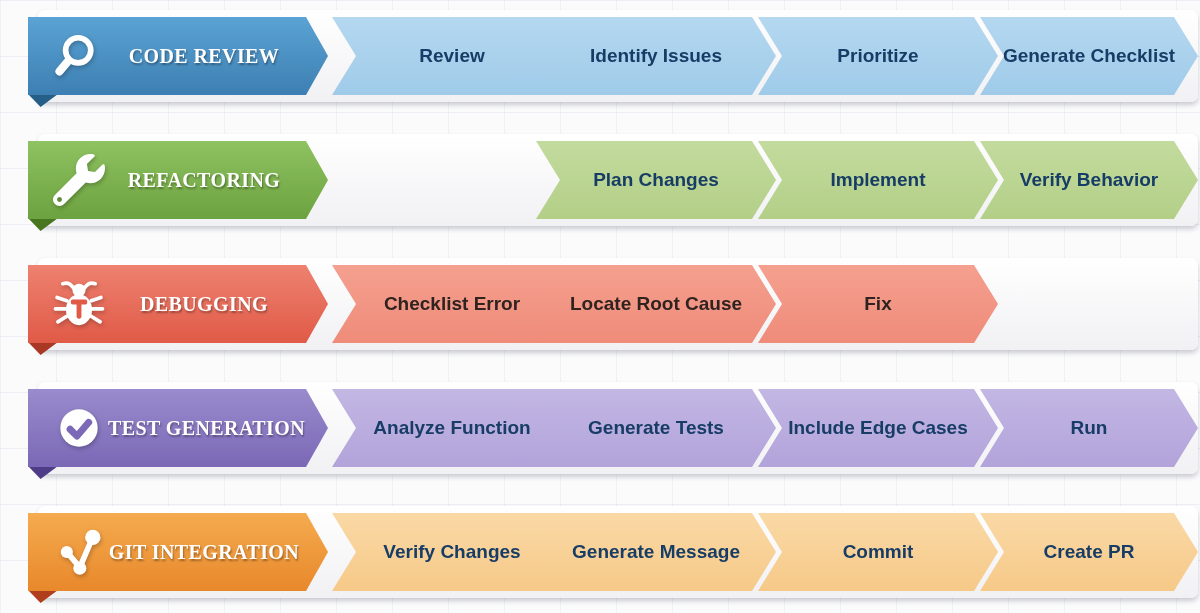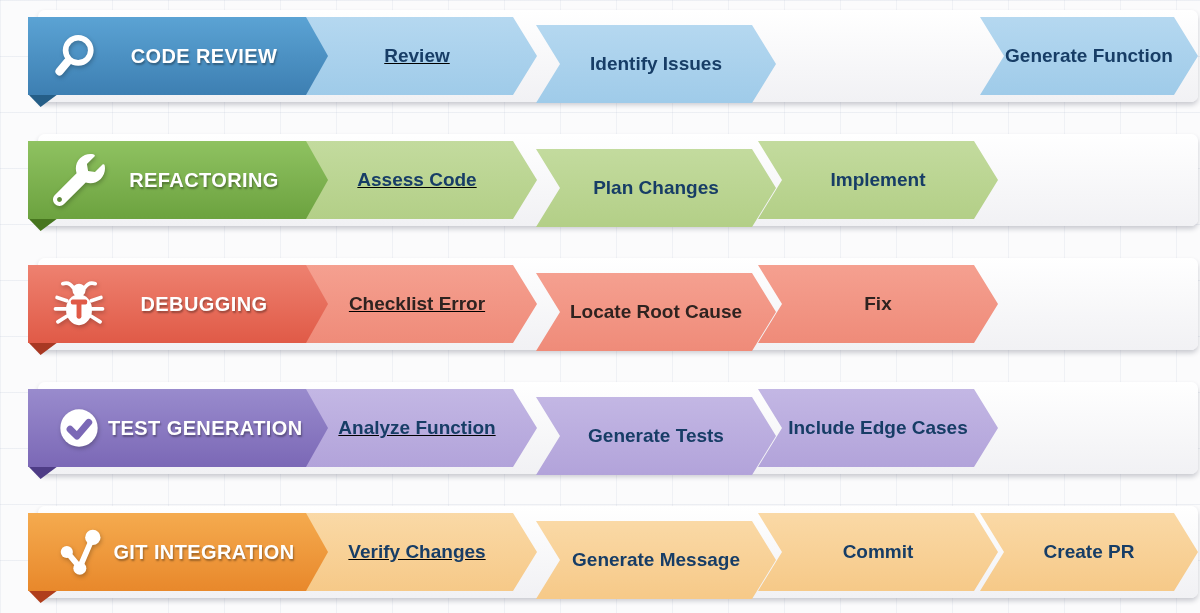--- a/index.html
+++ b/index.html
@@ -29,41 +29,42 @@
     clip-path:polygon(0 0, calc(100% - 22px) 0, 100% 50%, calc(100% - 22px) 100%, 0 100%);
     filter:drop-shadow(0 3px 3px rgba(0,0,0,.30));
   }
   .ribbon .icon{width:58px;margin-left:22px;flex:0 0 auto;display:flex;align-items:center;justify-content:center;}
   .ribbon .icon svg{width:52px;height:52px;display:block;filter:drop-shadow(1px 2px 2px rgba(0,0,0,.25));}
   .ribbon .title{
     flex:1;text-align:center;padding-right:28px;
     color:#ffffff;font-size:20px;font-weight:bold;letter-spacing:.4px;
     text-shadow:1px 2px 2px rgba(0,0,0,.35);
     white-space:nowrap;
+    font-family:Liberation Serif, serif;
   }
   
   .fold{
     position:absolute;left:28px;top:77px;width:30px;height:13px;z-index:2;
     background:var(--fold);
     clip-path:polygon(0 0, 100% 0, 42% 100%);
   }
   
   .step{
     position:absolute;top:0;height:78px;z-index:2;
     display:flex;align-items:center;justify-content:center;
     background:linear-gradient(180deg,var(--step_top),var(--step_bottom));
     clip-path:polygon(0 0, calc(100% - 24px) 0, 100% 50%, calc(100% - 24px) 100%, 0 100%, 24px 50%);
     filter:drop-shadow(0 2px 3px rgba(0,0,0,.22));
   }
   .step span{
     color:var(--step_text);font-size:19px;font-weight:bold;white-space:nowrap;
     padding:0 14px;
   }
-  .step.s1{left:297px;width:240px;text-decoration:underline;}
-  .step.s2{left:536px;width:240px;margin-top:8px;}
+  .step.s1{left:332px;width:240px;}
+  .step.s2{left:536px;width:240px;}
   .step.s3{left:758px;width:240px;}
   .step.s4{left:980px;width:218px;}
 </style>
 </head>
 <body>
 
 <div class="canvas">
 
   <section class="row" style="--header_top: #5BA3D4; --header_bottom: #3D7FB2; --fold: #255E87; --step_top: #B5D8F0; --step_bottom: #9FCBE9; --step_text: #173D66;">
     <div class="track"></div>
@@ -76,44 +77,47 @@
         </svg>
       </span>
       <span class="title">CODE REVIEW</span>
     </div>
     <div class="step s1">
         <span>Review</span>
       </div>
     <div class="step s2">
         <span>Identify Issues</span>
       </div>
-    <div class="step s4">
-        <span>Generate Function</span>
+    <div class="step s3">
+        <span>Prioritize</span>
+      </div>
+    <div class="step s4">
+        <span>Generate Checklist</span>
       </div>
   </section>
 
   <section class="row" style="--header_top: #8FC261; --header_bottom: #6CA23F; --fold: #47761F; --step_top: #C3DB9E; --step_bottom: #B3CF87; --step_text: #173D66;">
     <div class="track"></div>
     <div class="fold"></div>
     <div class="ribbon">
       <span class="icon">
         <svg viewBox="0 0 512 512">
           <path fill="#fff" d="M507.73 109.1c-2.24-9.03-13.54-12.09-20.12-5.51l-74.36 74.36-67.88-11.31-11.31-67.88 74.36-74.36c6.62-6.62 3.43-17.9-5.66-20.16-47.38-11.74-99.55.91-136.58 37.93-39.64 39.64-50.55 97.1-34.05 147.2L18.74 402.76c-24.99 24.99-24.99 65.51 0 90.5 24.99 24.99 65.51 24.99 90.5 0l213.21-213.21c50.12 16.71 107.47 5.68 147.37-34.22 37.07-37.07 49.7-89.32 37.91-136.73zM64 472c-13.25 0-24-10.75-24-24 0-13.26 10.75-24 24-24s24 10.74 24 24c0 13.25-10.75 24-24 24z"></path>
         </svg>
       </span>
       <span class="title">REFACTORING</span>
     </div>
-    <div class="step s1">
-        <span>Assess Code</span>
-      </div>
     <div class="step s2">
         <span>Plan Changes</span>
       </div>
     <div class="step s3">
         <span>Implement</span>
+      </div>
+    <div class="step s4">
+        <span>Verify Behavior</span>
       </div>
   </section>
 
   <section class="row" style="--header_top: #EE8170; --header_bottom: #E05A47; --fold: #A83823; --step_top: #F5A090; --step_bottom: #EF8B79; --step_text: #2F2320;">
     <div class="track"></div>
     <div class="fold"></div>
     <div class="ribbon">
       <span class="icon">
         <svg viewBox="0 0 64 64">
 
@@ -161,20 +165,23 @@
     </div>
     <div class="step s1">
         <span>Analyze Function</span>
       </div>
     <div class="step s3">
         <span>Include Edge Cases</span>
       </div>
     <div class="step s2">
         <span>Generate Tests</span>
       </div>
+    <div class="step s4">
+        <span>Run</span>
+      </div>
   </section>
 
   <section class="row" style="--header_top: #F5AB4F; --header_bottom: #E8882B; --fold: #B03E1C; --step_top: #FAD9A6; --step_bottom: #F6C988; --step_text: #173D66;">
     <div class="track"></div>
     <div class="fold"></div>
     <div class="ribbon">
       <span class="icon">
         <svg viewBox="0 0 64 64">
           <line x1="18" y1="33" x2="33" y2="51" stroke="#fff" stroke-width="7" stroke-linecap="round"></line>
           <line x1="33" y1="51" x2="48" y2="16" stroke="#fff" stroke-width="7" stroke-linecap="round"></line>

